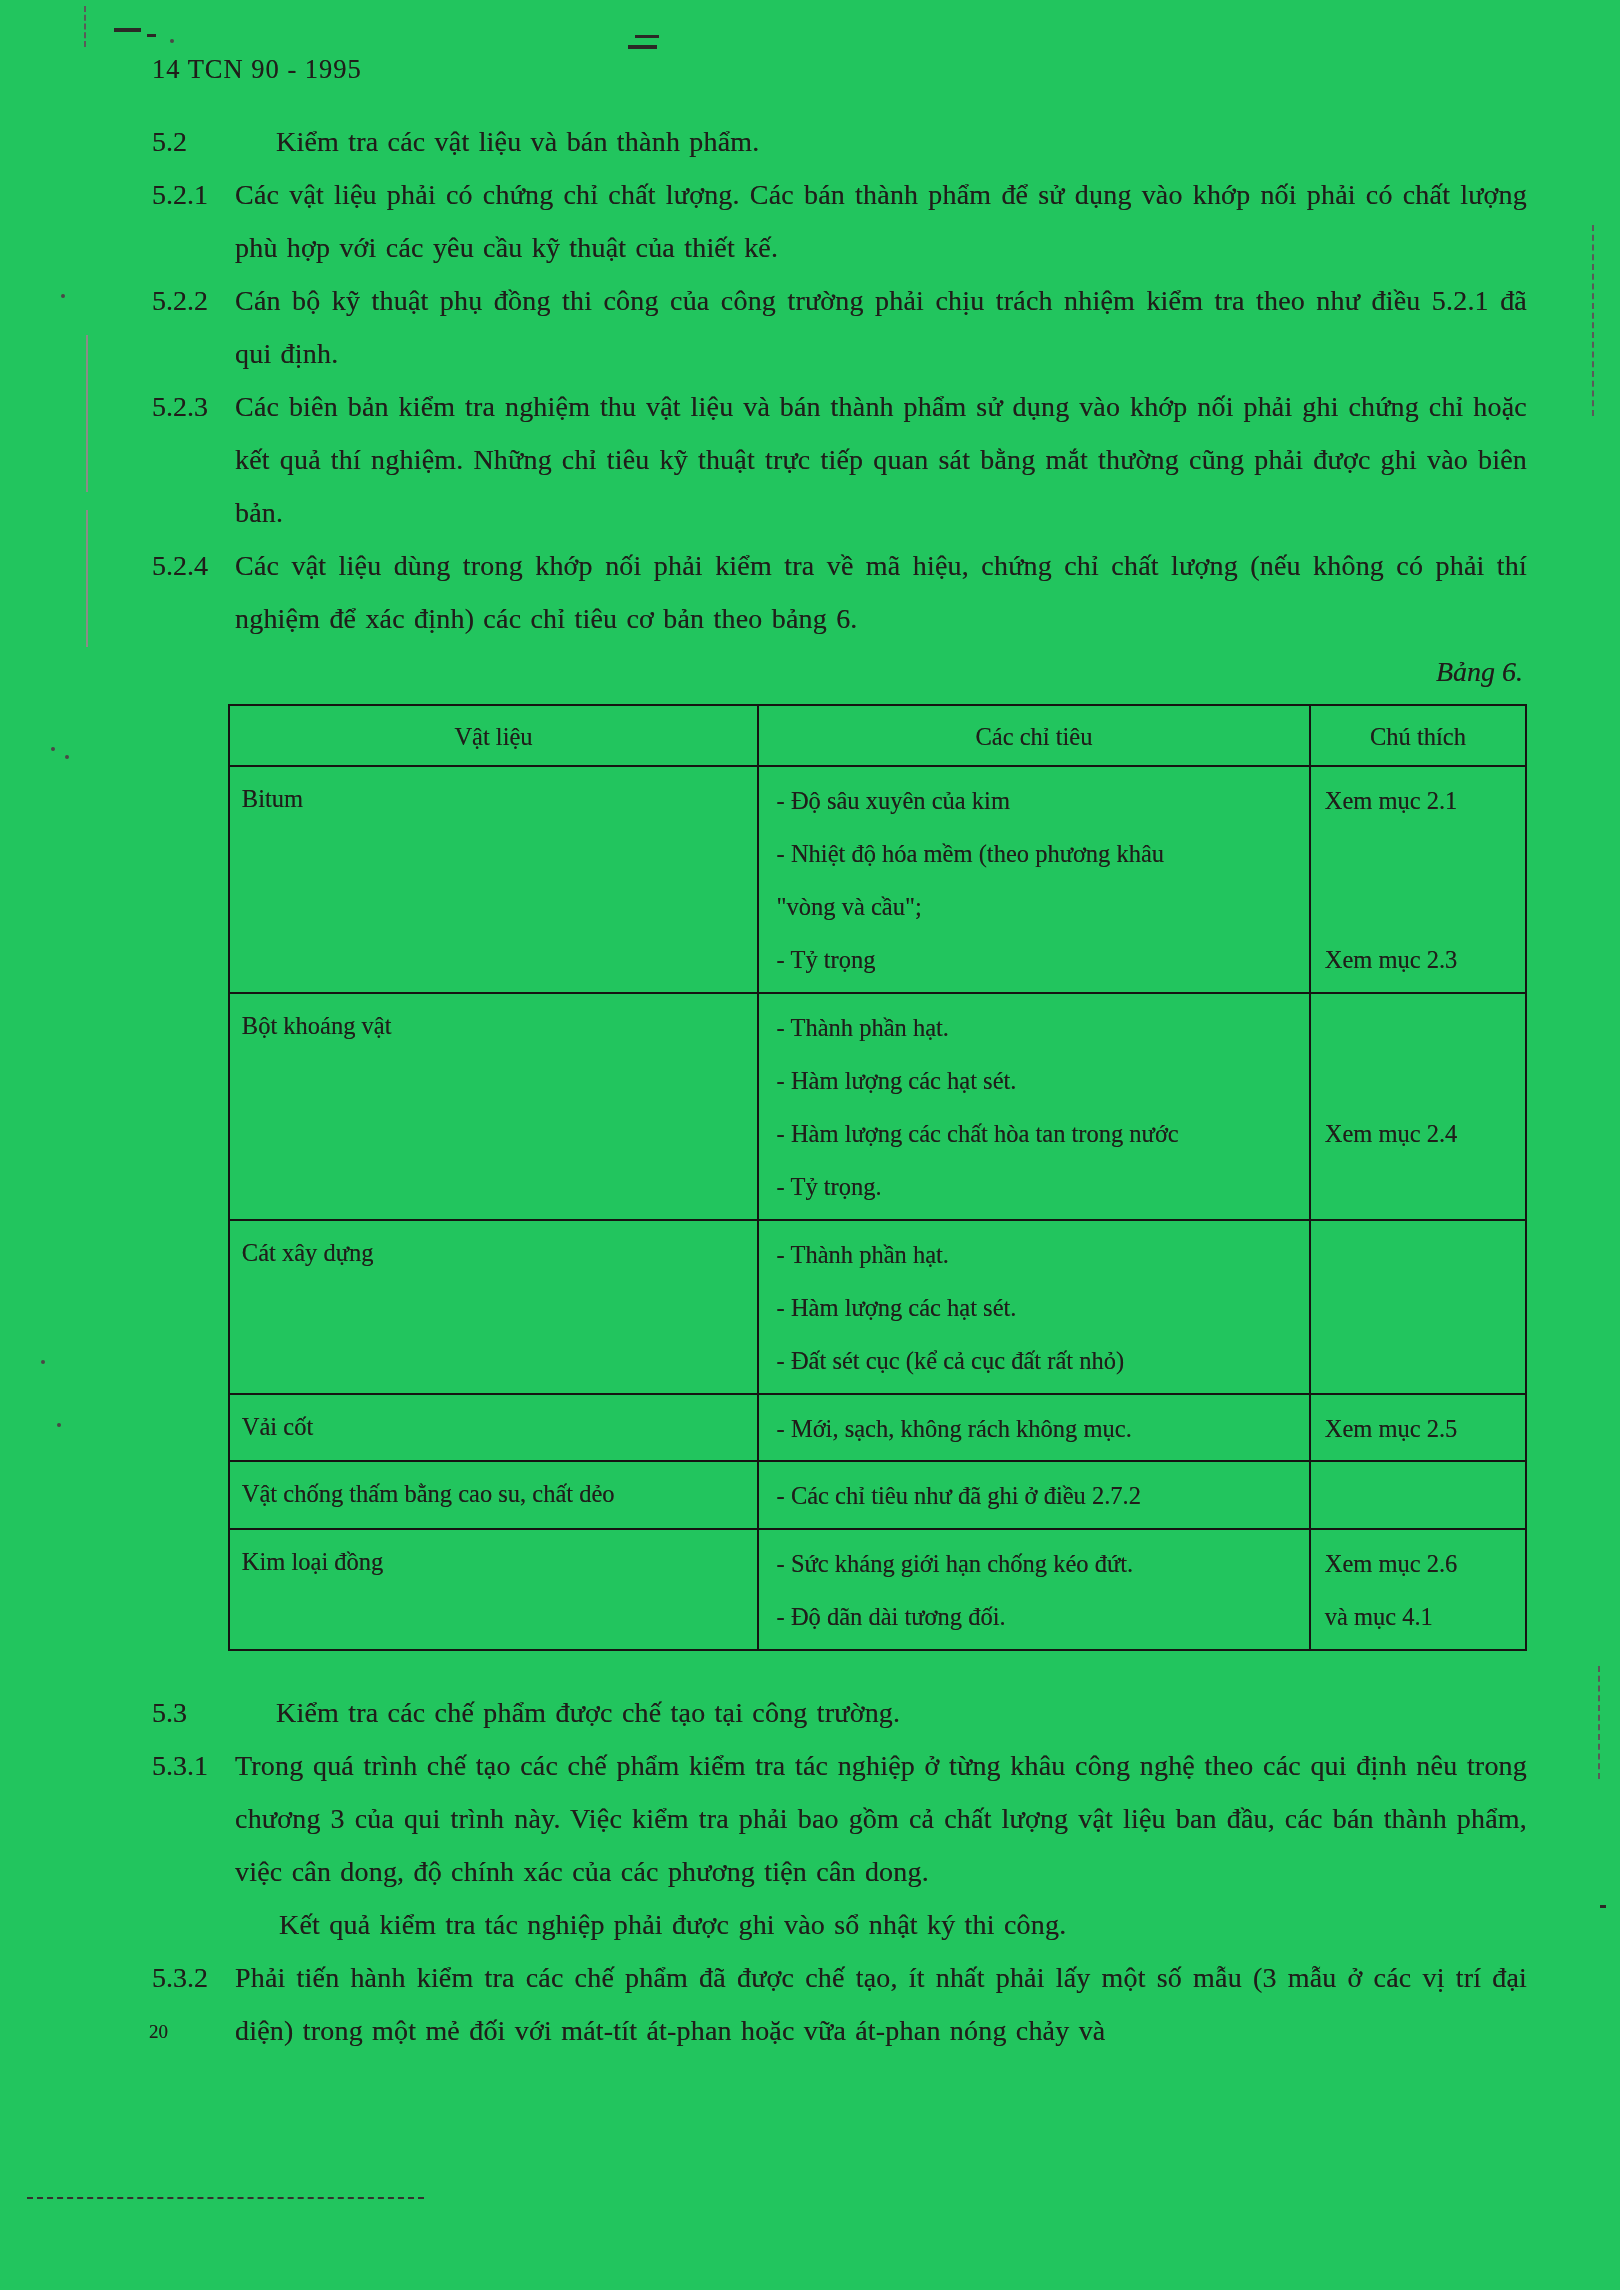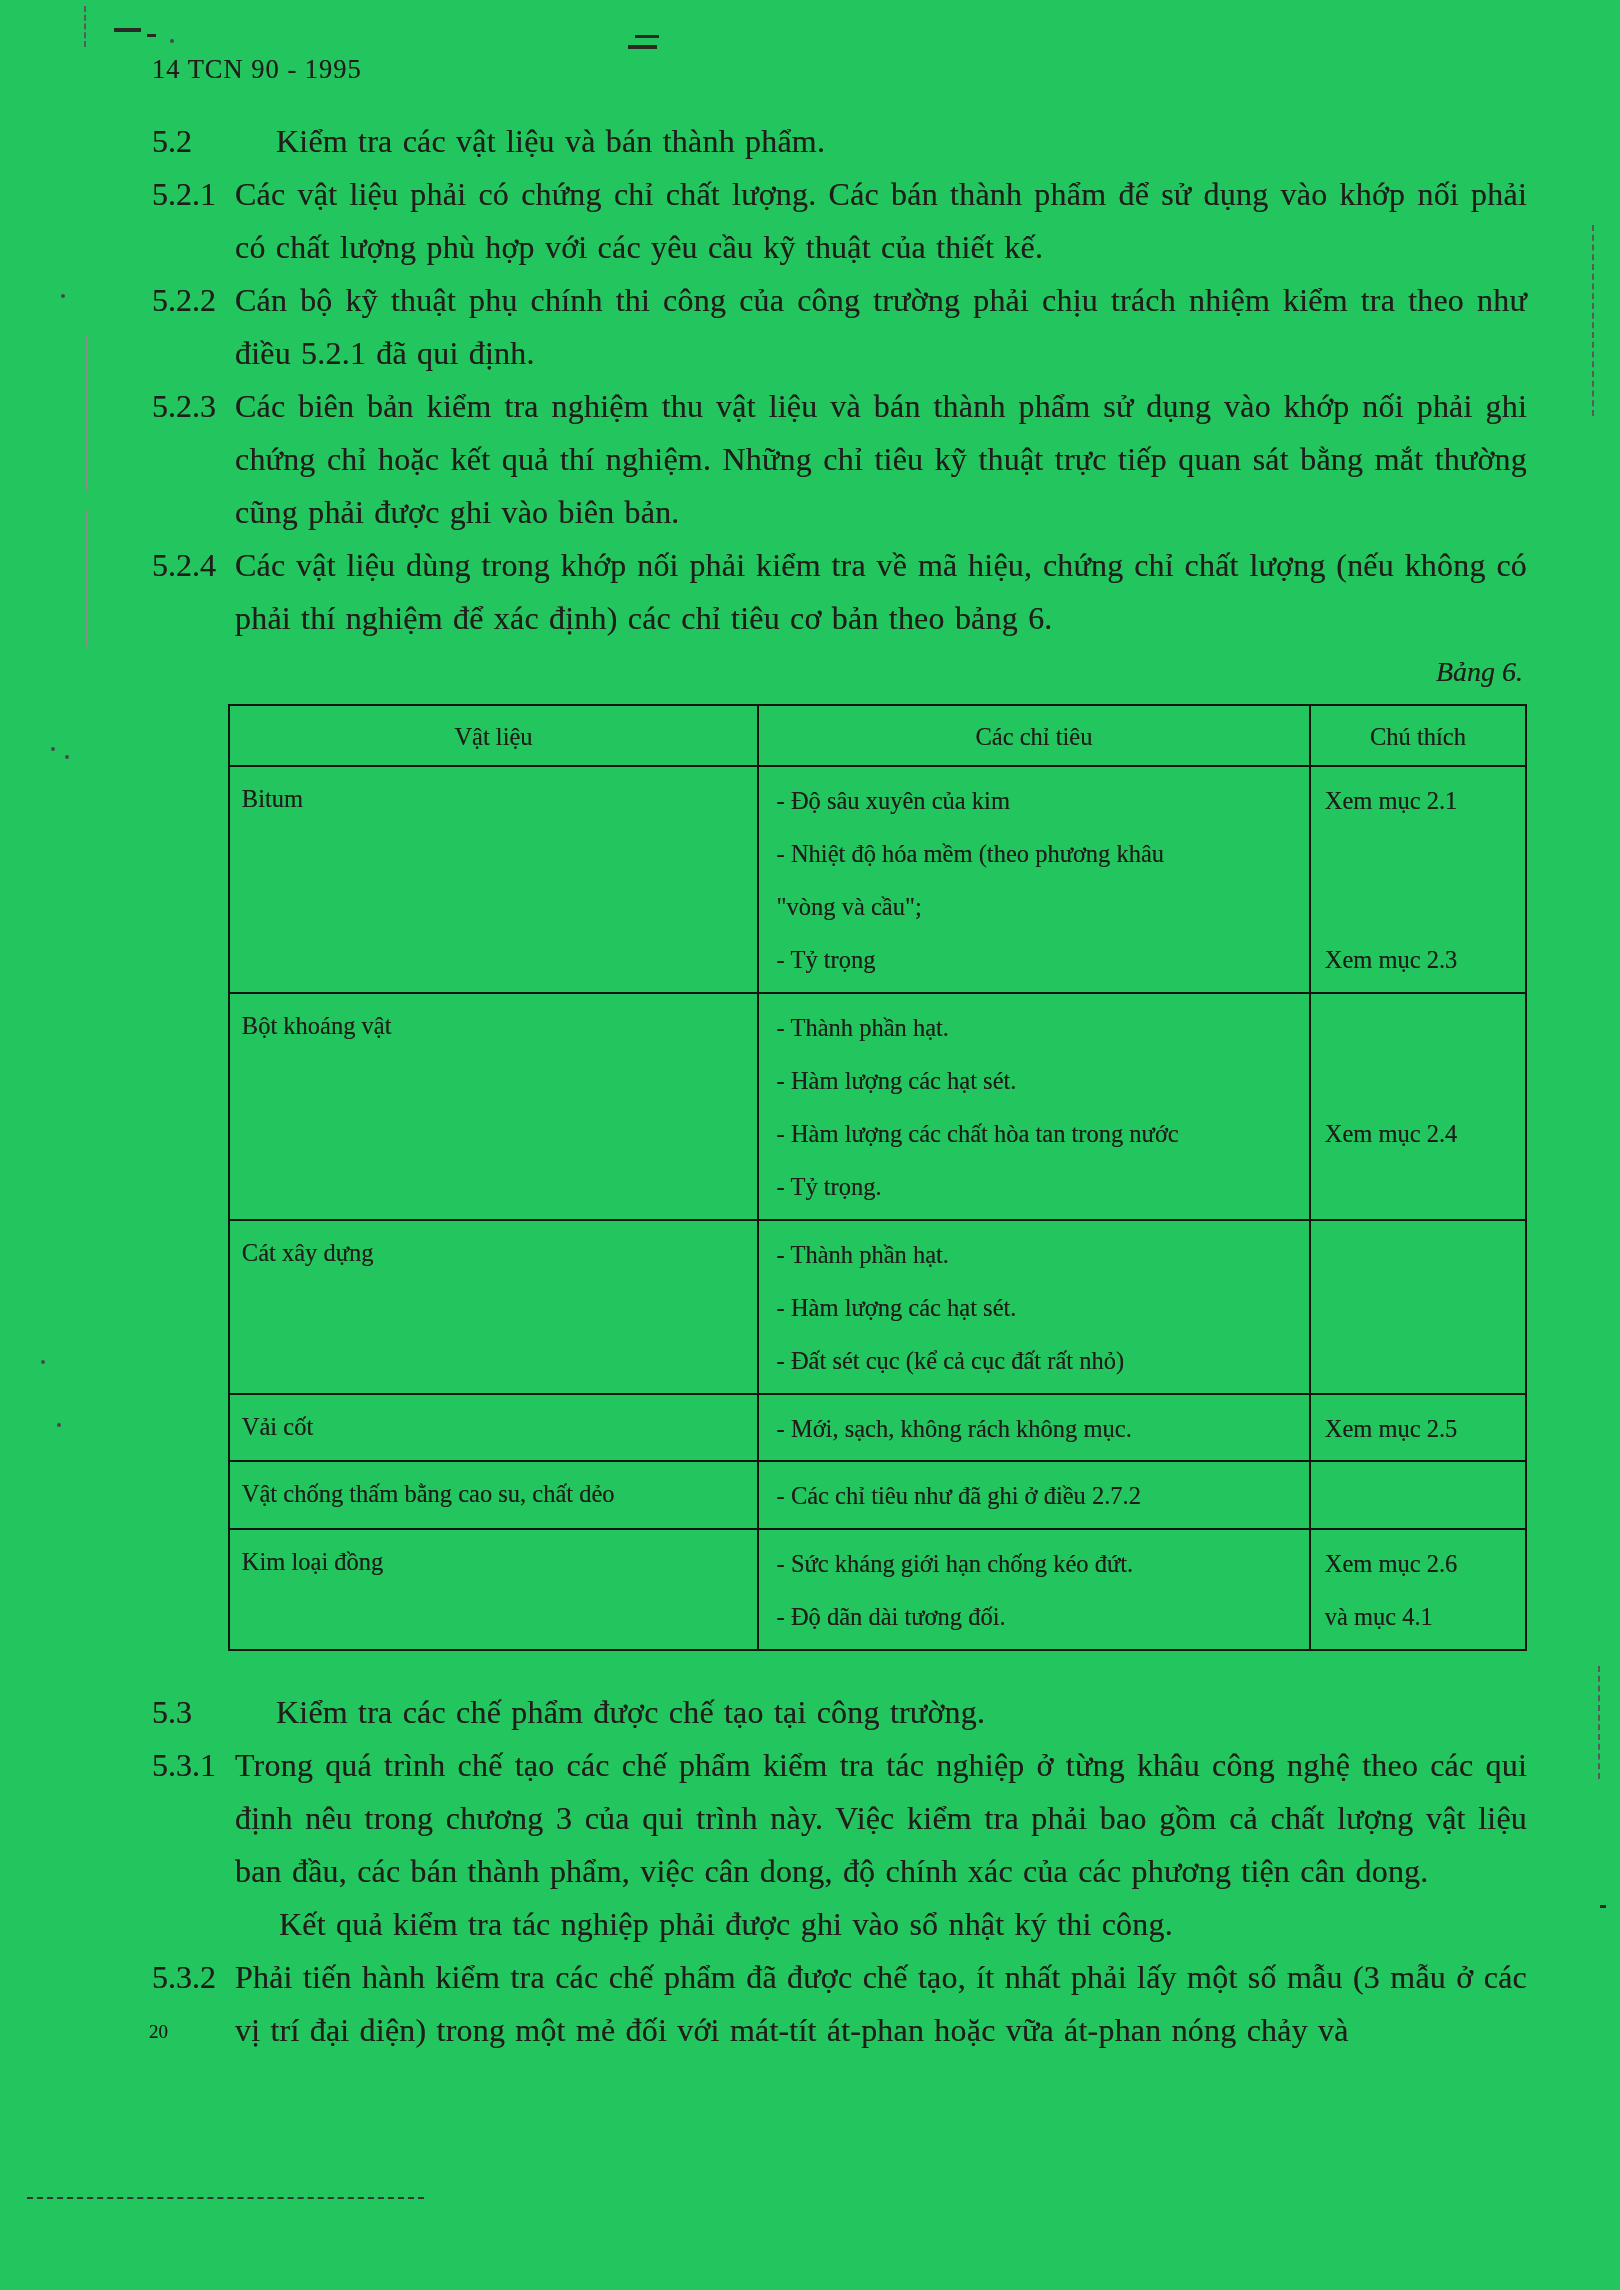--- a/index.html
+++ b/index.html
@@ -14,21 +14,21 @@
   }
   .content{
     position:absolute;left:152px;top:0;width:1375px;
   }
   .doc-header{
     margin-top:53px;
     font-size:26.5px;line-height:33px;
     letter-spacing:1px;
   }
   .paras{margin-top:29px;}
-  .para{display:flex;font-size:32px;line-height:53px;}
+  .para{display:flex;font-size:28px;line-height:53px;}
   .para .num{flex:0 0 83px;}
   .para.head .num{flex:0 0 124px;}
   .para .txt{flex:1;text-align:justify;letter-spacing:0.2px;word-spacing:2px;}
   .para .txt.indent{text-indent:44px;}
   .tbl-caption{
     font-size:28px;font-style:italic;line-height:49px;
     text-align:right;padding-right:3.9px;margin-top:2px;margin-bottom:7.8px;
   }
   .btable{
     margin-left:76px;width:1299px;
@@ -106,21 +106,21 @@
       <div class="para head">
         <span class="num">5.2</span>
         <span class="txt">Kiểm tra các vật liệu và bán thành phẩm.</span>
       </div>
       <div class="para">
         <span class="num">5.2.1</span>
         <span class="txt">Các vật liệu phải có chứng chỉ chất lượng. Các bán thành phẩm để sử dụng vào khớp nối phải có chất lượng phù hợp với các yêu cầu kỹ thuật của thiết kế.</span>
       </div>
       <div class="para">
         <span class="num">5.2.2</span>
-        <span class="txt">Cán bộ kỹ thuật phụ chính thi công của công trường phải chịu trách nhiệm kiểm tra theo như điều 5.2.1 đã qui định.</span>
+        <span class="txt">Cán bộ kỹ thuật phụ đồng thi công của công trường phải chịu trách nhiệm kiểm tra theo như điều 5.2.1 đã qui định.</span>
       </div>
       <div class="para">
         <span class="num">5.2.3</span>
         <span class="txt">Các biên bản kiểm tra nghiệm thu vật liệu và bán thành phẩm sử dụng vào khớp nối phải ghi chứng chỉ hoặc kết quả thí nghiệm. Những chỉ tiêu kỹ thuật trực tiếp quan sát bằng mắt thường cũng phải được ghi vào biên bản.</span>
       </div>
       <div class="para">
         <span class="num">5.2.4</span>
         <span class="txt">Các vật liệu dùng trong khớp nối phải kiểm tra về mã hiệu, chứng chỉ chất lượng (nếu không có phải thí nghiệm để xác định) các chỉ tiêu cơ bản theo bảng 6.</span>
       </div>
     </div>

